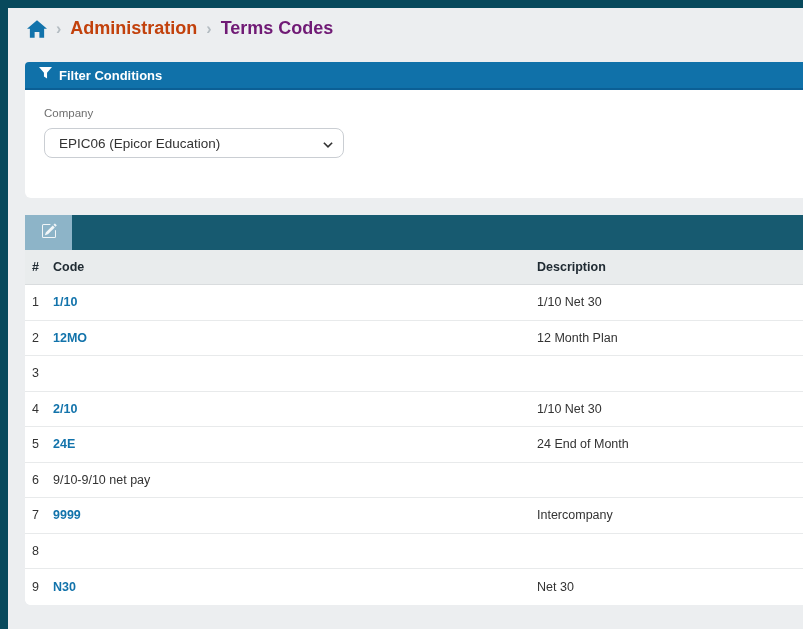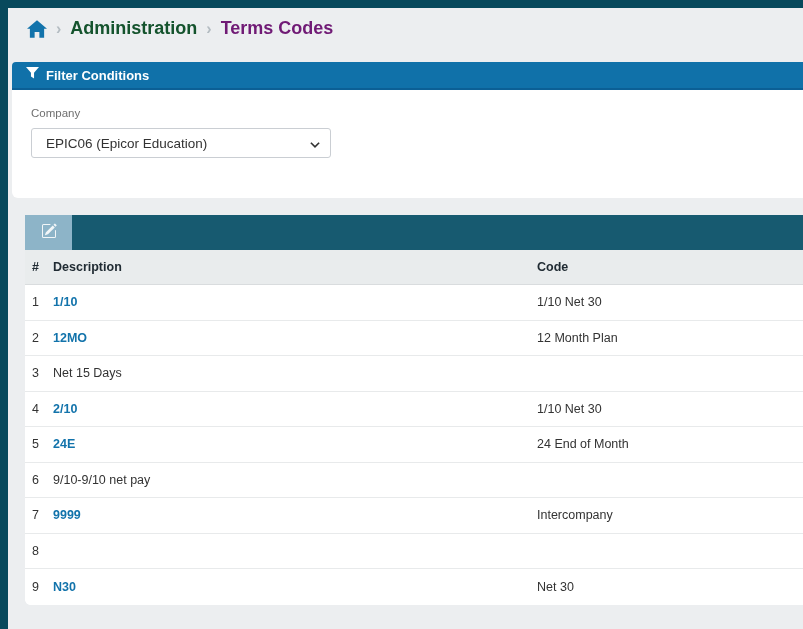--- a/index.html
+++ b/index.html
@@ -14,43 +14,43 @@
   .frame-left { position: absolute; top: 0; left: 0; width: 8px; height: 629px; background: #07495c; z-index: 5; }
 
   
   .breadcrumb {
     position: absolute; left: 27px; top: 18px;
     display: flex; align-items: center; gap: 9px;
     font-size: 18px; font-weight: bold;
   }
   .breadcrumb .home { display: flex; align-items: center; cursor: pointer; }
   .breadcrumb .sep { color: #b4bcc2; font-size: 16px; font-weight: bold; }
-  .breadcrumb .crumb-link { color: #14532d; text-decoration: none; }
+  .breadcrumb .crumb-link { color: #c2410c; text-decoration: none; }
   .breadcrumb .crumb-current { color: #701a75; }
 
   
-  .filter-card { position: absolute; left: 12px; top: 62px; right: 0; }
+  .filter-card { position: absolute; left: 25px; top: 62px; right: 0; }
   .filter-header {
     height: 28px; background: #1071a9; border-bottom: 2px solid #0b5f95;
     border-top-left-radius: 4px;
     display: flex; align-items: center; gap: 7px; padding-left: 14px;
     color: #ffffff; font-weight: bold; font-size: 13px;
   }
   .filter-body {
     background: #ffffff; height: 108px;
     border-bottom-left-radius: 6px;
     padding: 17px 0 0 19px;
   }
   .field-label { display: block; font-size: 11.5px; color: #6f6f6f; margin-bottom: 9px; }
   .select-wrap { position: relative; width: 300px; }
   .select-wrap select {
     width: 300px; height: 30px;
     font-family: "Liberation Sans", sans-serif;
     font-size: 13.5px; color: #333333;
-    border: 1px solid #caced3; border-radius: 3px;
+    border: 1px solid #caced3; border-radius: 8px;
     background: #ffffff; padding: 0 30px 0 14px;
     appearance: none; -webkit-appearance: none; -moz-appearance: none;
   }
   .select-caret { position: absolute; right: 10px; top: 9px; pointer-events: none; }
 
   
   .table-card { position: absolute; left: 25px; top: 215px; right: 0; }
   .toolbar { height: 35px; background: #175a70; display: flex; }
   .edit-btn {
     width: 47px; height: 35px; background: #8db4c8; border: none; cursor: pointer;
@@ -121,40 +121,39 @@
         <svg width="16" height="16" viewBox="0 0 16 16" fill="#f2f6f8">
           <path d="M15.502 1.94a.5.5 0 0 1 0 .706L14.459 3.69l-2-2L13.502.646a.5.5 0 0 1 .707 0l1.293 1.293zm-1.75 2.456-2-2L4.939 9.21a.5.5 0 0 0-.121.196l-.805 2.414a.25.25 0 0 0 .316.316l2.414-.805a.5.5 0 0 0 .196-.12l6.813-6.814z"></path>
           <path d="M1 13.5A1.5 1.5 0 0 0 2.5 15h11a1.5 1.5 0 0 0 1.5-1.5v-6a.5.5 0 0 0-1 0v6a.5.5 0 0 1-.5.5h-11a.5.5 0 0 1-.5-.5v-11a.5.5 0 0 1 .5-.5H9a.5.5 0 0 0 0-1H2.5A1.5 1.5 0 0 0 1 2.5v11z"></path>
         </svg>
       </span>
     </button>
   </div>
 
   <div class="grid-row thead">
     <span>#</span>
+    <span>Code</span>
     <span>Description</span>
-    <span>Code</span>
   </div>
 
   <div class="tbody">
   <div class="grid-row trow">
     <span>1</span>
     <a class="code-link">1/10</a>
     <span>1/10 Net 30</span>
   </div>
 
   <div class="grid-row trow">
     <span>2</span>
     <a class="code-link">12MO</a>
     <span>12 Month Plan</span>
   </div>
 
   <div class="grid-row trow">
     <span>3</span>
-    <span>Net 15 Days</span>
   </div>
 
   <div class="grid-row trow">
     <span>4</span>
     <a class="code-link">2/10</a>
     <span>1/10 Net 30</span>
   </div>
 
   <div class="grid-row trow">
     <span>5</span>

